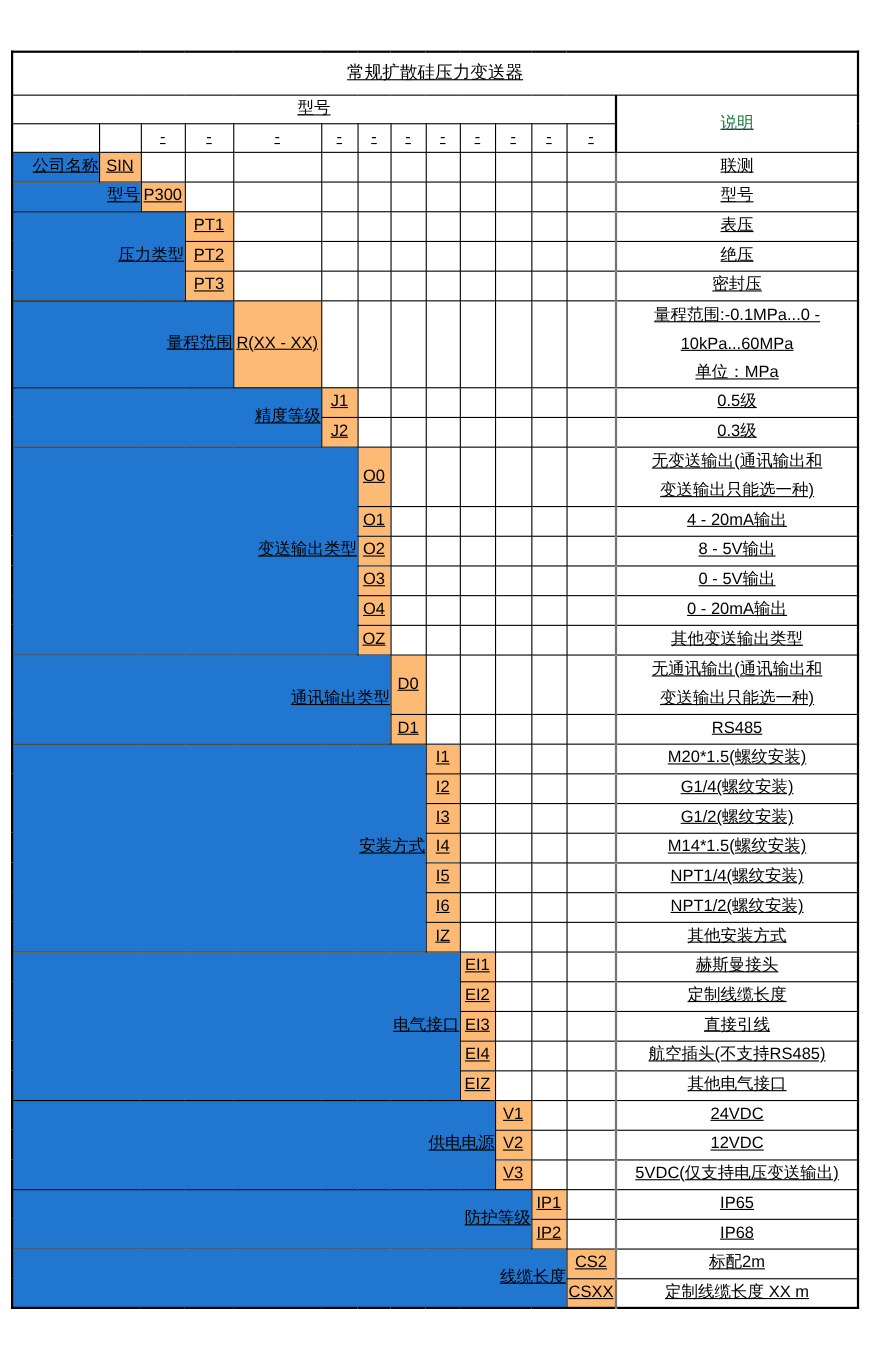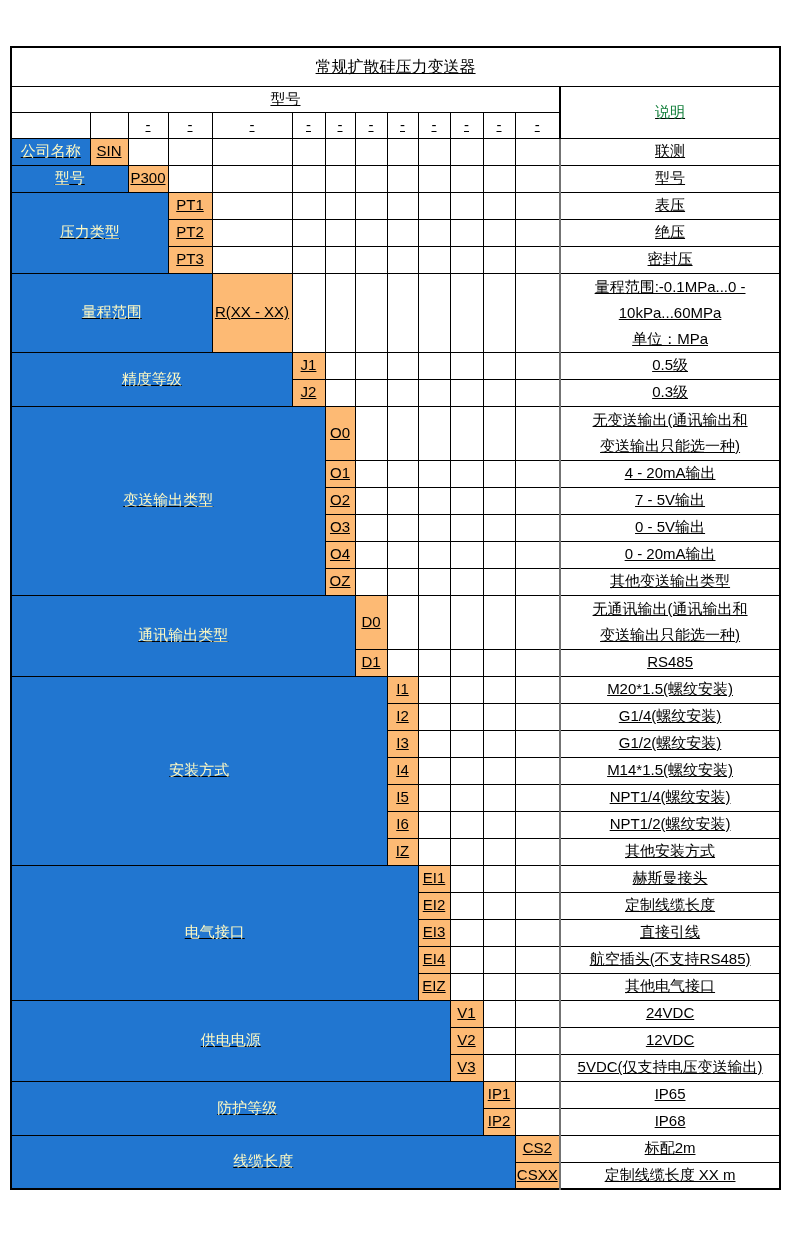--- a/index.html
+++ b/index.html
@@ -22,21 +22,22 @@
     text-align:center;
     vertical-align:middle;
     font-size:15px;
     font-weight:normal;
     overflow:hidden;
     line-height:1.25;
     background:#fff;
   }
   th.cat{
     background:#2176D0;
-    color:#fef9c3;
+    color:#000000;
+    text-align:right;
   }
   td.desc{border-left:2px solid #737373;margin-left:34px;}
   th.deschdr{border-left:2px solid #000;background:#fff;color:#15803d;}
   td.code{background:#fdba74;}
   .pre{white-space:pre-line;line-height:26px;text-align:center;}
   tr.rh-title{height:39px;}
   tr.rh-title td{font-size:16px;}
   tr.rh-hdr{height:26px;}
   tr.rh{height:27px;}
   tr.rh2{height:54px;}
@@ -227,21 +228,21 @@
     <td class="desc">4 - 20mA输出</td>
   </tr>
   <tr class="rh">
     <td class="code">O2</td>
     <td class="e"></td>
           <td class="e"></td>
           <td class="e"></td>
           <td class="e"></td>
           <td class="e"></td>
           <td class="e"></td>
-    <td class="desc">7 - 5V输出</td>
+    <td class="desc">8 - 5V输出</td>
   </tr>
   <tr class="rh">
     <td class="code">O3</td>
     <td class="e"></td>
           <td class="e"></td>
           <td class="e"></td>
           <td class="e"></td>
           <td class="e"></td>
           <td class="e"></td>
     <td class="desc">0 - 5V输出</td>

